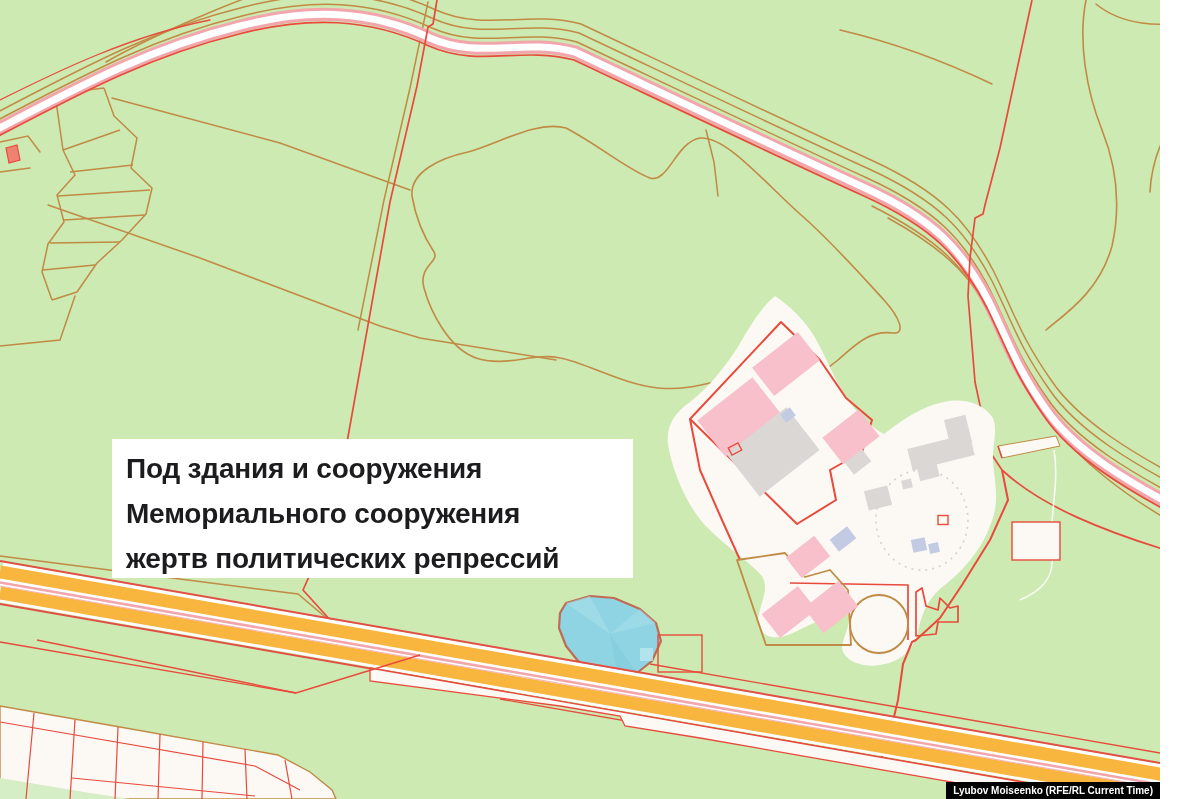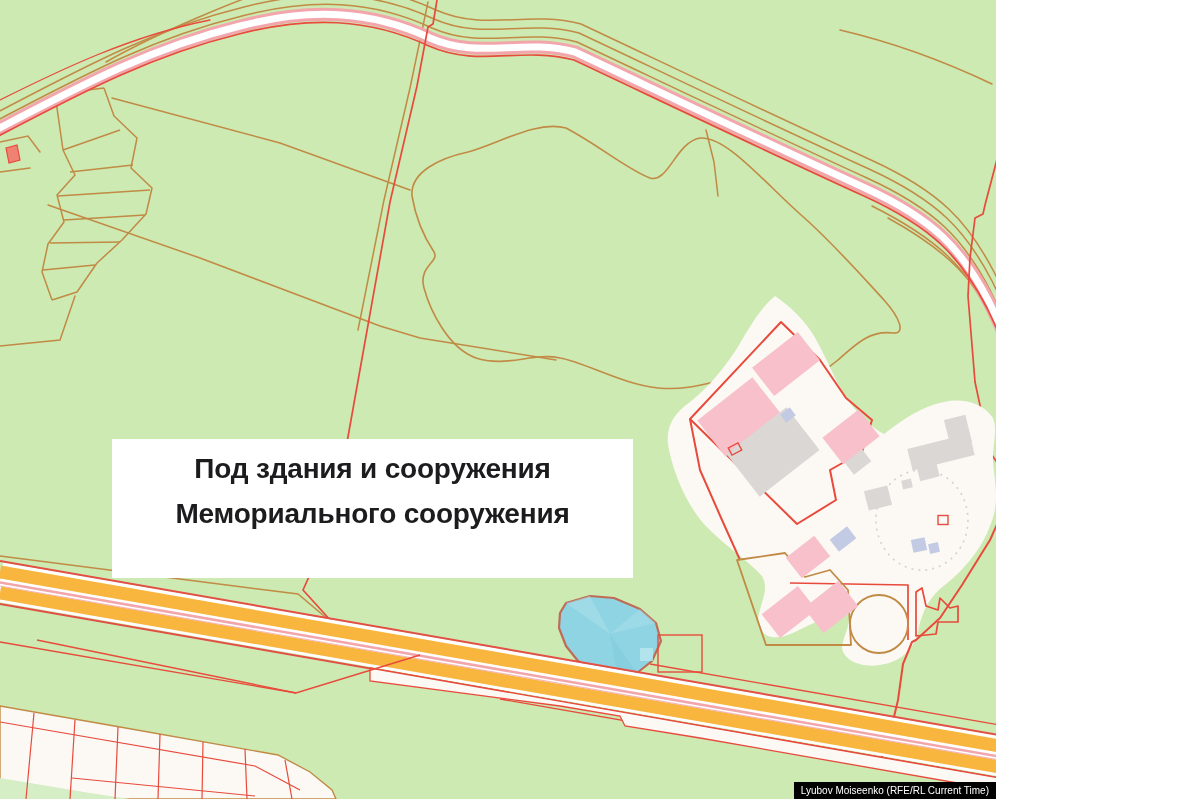--- a/index.html
+++ b/index.html
@@ -1,34 +1,33 @@
 <!DOCTYPE html>
 <html><head>
 <meta charset="utf-8">
 <style>
   html,body{margin:0;padding:0;}
   .stage{
-    position:relative;width:996px;height:799px;overflow:hidden;
+    position:relative;width:1160px;height:799px;overflow:hidden;
     background:#e5e5e5;
     font-family:"Liberation Sans", sans-serif;
-    text-align:center;
   }
   .stage svg{position:absolute;left:0;top:0;display:block;}
   .annotation{
     position:absolute;left:112px;top:439px;width:521px;height:139px;
     background:#ffffff;color:#1c1c1e;
     box-sizing:border-box;padding:7px 14px 0 14px;
     font-size:28px;font-weight:bold;line-height:45px;
     white-space:nowrap;letter-spacing:-0.2px;
   }
   .annotation .line{display:block;}
   .credit{
     position:absolute;right:0;bottom:0;height:17px;
     background:#000000;color:#ffffff;
-    font-size:10px;font-weight:normal;line-height:17px;
+    font-size:10px;font-weight:bold;line-height:17px;
     padding:0 7px;white-space:nowrap;
   }
 </style>
 </head>
 <body>
 
 <div class="stage">
 
   <svg width="1200" height="799" viewBox="0 0 1200 799">
 
@@ -188,19 +187,20 @@
         <path d="M 245 749 L 247 799"></path>
         <path d="M 285 760 L 292 799"></path>
         <path d="M 72 778 L 255 796"></path>
       </g>
     </g>
   </svg>
 
   <div class="annotation">
     <span class="line">Под здания и сооружения</span>
     <span class="line">Мемориального сооружения</span>
+    <span class="line">жертв политических репрессий</span>
   </div>
 
   <div class="credit">
     <span>Lyubov Moiseenko (RFE/RL Current Time)</span>
   </div>
 
 </div>
 
 </body></html>

